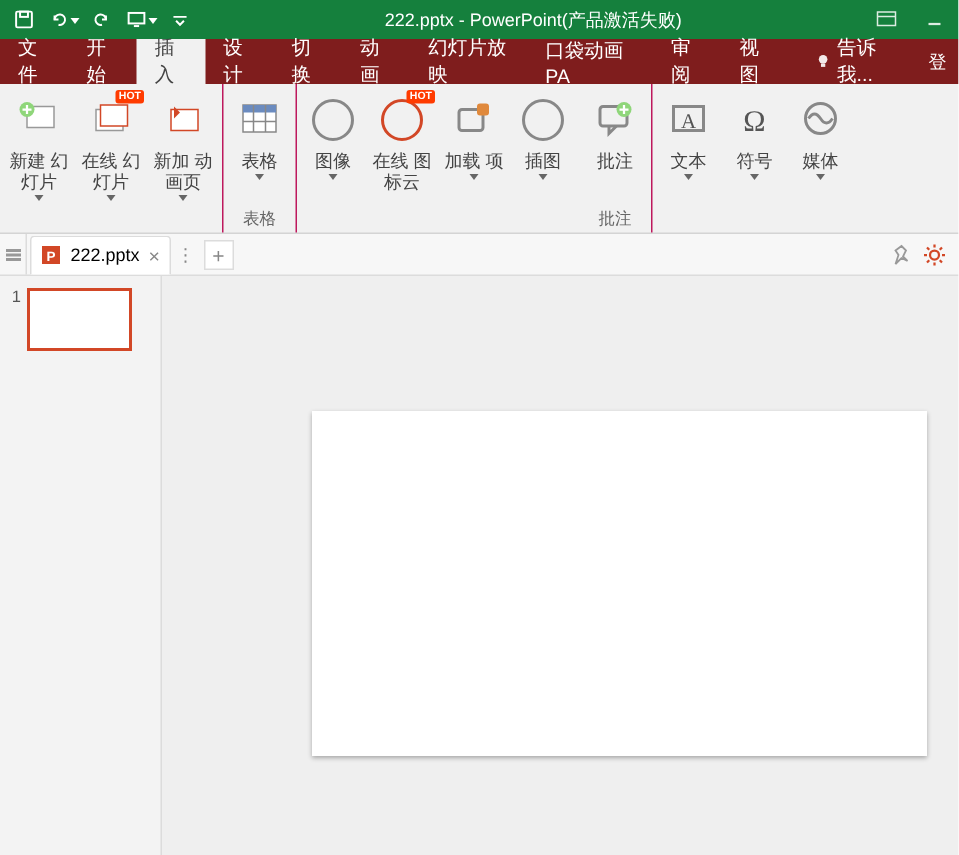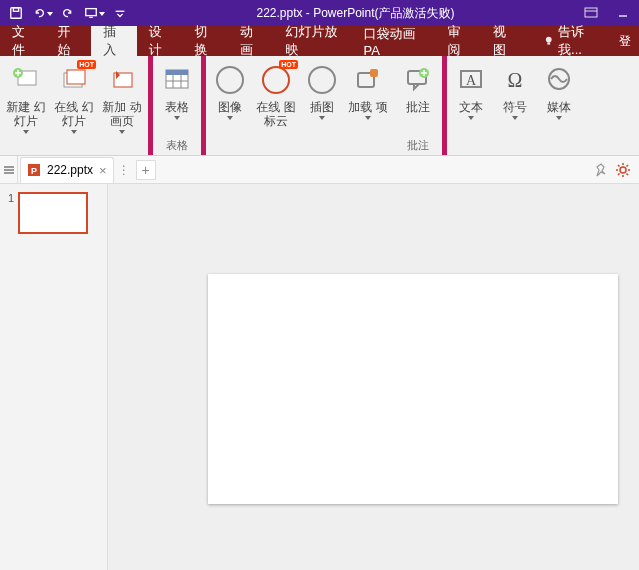--- a/index.html
+++ b/index.html
@@ -1,31 +1,31 @@
 <!DOCTYPE html>
 <html><head>
 <meta charset="utf-8">
 <style>
 html,body{margin:0;padding:0;font-family:"Microsoft YaHei","Segoe UI",sans-serif;font-size:12px;background:#fff;overflow:hidden;width:639px;height:570px}
 *{box-sizing:border-box}
-.titlebar{height:26px;background:#4c1d95;color:#fff;display:flex;align-items:center;padding:12px 4px}
+.titlebar{height:26px;background:#15803d;color:#fff;display:flex;align-items:center;padding:12px 4px}
 .titlebar .qat{display:flex;align-items:center;gap:2px}
 .qat-btn{width:24px;height:22px;display:flex;align-items:center;justify-content:center;color:#fff}
 .qat-btn svg{width:14px;height:14px;stroke:#fff;fill:none;stroke-width:1.5}
 .title-text{flex:1;text-align:center;font-size:12px;color:#fff}
 .win-controls{display:flex;gap:8px;align-items:center}
 .win-btn{width:24px;height:22px;display:flex;align-items:center;justify-content:center;opacity:0.85}
 .tabs{height:30px;background:#7f1d1d;display:flex;align-items:stretch;color:#fff}
 .tab{padding:0 12px;display:flex;align-items:center;font-size:13px;cursor:pointer}
 .tab.active{background:#F1F1F1;color:#444}
 .tab.tell{margin-left:4px;display:flex;align-items:center;gap:4px}
 .tab.tell svg{width:14px;height:14px;fill:#fff;opacity:0.9}
 .login-tab{margin-left:auto;padding:0 8px;display:flex;align-items:center}
 .ribbon{height:100px;background:#F1F1F1;border-bottom:1px solid #D4D4D4;display:flex}
-.group{display:flex;flex-direction:column;align-items:center;border-right:5px solid #be185d;padding:0 2px 2px 2px}
+.group{display:flex;flex-direction:column;align-items:center;border-right:1px solid #be185d;padding:0 2px 2px 2px}
 .group-items{flex:1;display:flex;align-items:flex-start;padding-top:4px}
 .group-label{height:16px;font-size:11px;color:#666;display:flex;align-items:center;justify-content:center;width:100%}
 .rbtn{display:flex;flex-direction:column;align-items:center;justify-content:flex-start;padding:2px 4px;cursor:pointer;position:relative;min-width:44px}
 .rbtn .ic{height:36px;display:flex;align-items:center;justify-content:center}
 .rbtn .lbl{font-size:12px;color:#444;text-align:center;line-height:14px;margin-top:2px;white-space:nowrap}
 .rbtn .lbl.two{white-space:normal;width:40px}
 .dd-arrow{width:0;height:0;border-left:3px solid transparent;border-right:3px solid transparent;border-top:4px solid #666;margin-top:2px}
 .hot-badge{position:absolute;top:0;right:2px;background:#FF3B00;color:#fff;font-size:7px;padding:0 2px;border-radius:2px;font-weight:bold;line-height:9px}
 .doc-tabs{height:28px;background:#F7F7F7;border-bottom:1px solid #DCDCDC;display:flex;align-items:center}
 .doc-tab-hdr{width:18px;height:100%;display:flex;align-items:center;justify-content:center;border-right:1px solid #DCDCDC}
@@ -192,34 +192,34 @@
       <div class="rbtn">
         <div class="hot-badge">HOT</div>
         <div class="ic">
             <div class="ring or"></div>
           </div>
         <div class="lbl two">在线
 图标云</div>
       </div>
       <div class="rbtn">
         <div class="ic">
-            <div class="ring"></div>
-          </div>
-        <div class="lbl">插图</div>
-          <span class="dd-arrow"></span>
-      </div>
-      <div class="rbtn">
-        <div class="ic">
             <svg width="28" height="26">
               <rect x="4" y="6" width="16" height="14" rx="2" fill="none" stroke="#888" stroke-width="2"></rect>
               <rect x="16" y="2" width="8" height="8" rx="2" fill="#E0893C"></rect>
             </svg>
           </div>
         <div class="lbl two">加载
 项</div>
+          <span class="dd-arrow"></span>
+      </div>
+      <div class="rbtn">
+        <div class="ic">
+            <div class="ring"></div>
+          </div>
+        <div class="lbl">插图</div>
           <span class="dd-arrow"></span>
       </div>
     </div>
     <div class="group-label"></div>
   </div>
 
   <div class="group">
     <div class="group-items">
       <div class="rbtn">
         <div class="ic">

